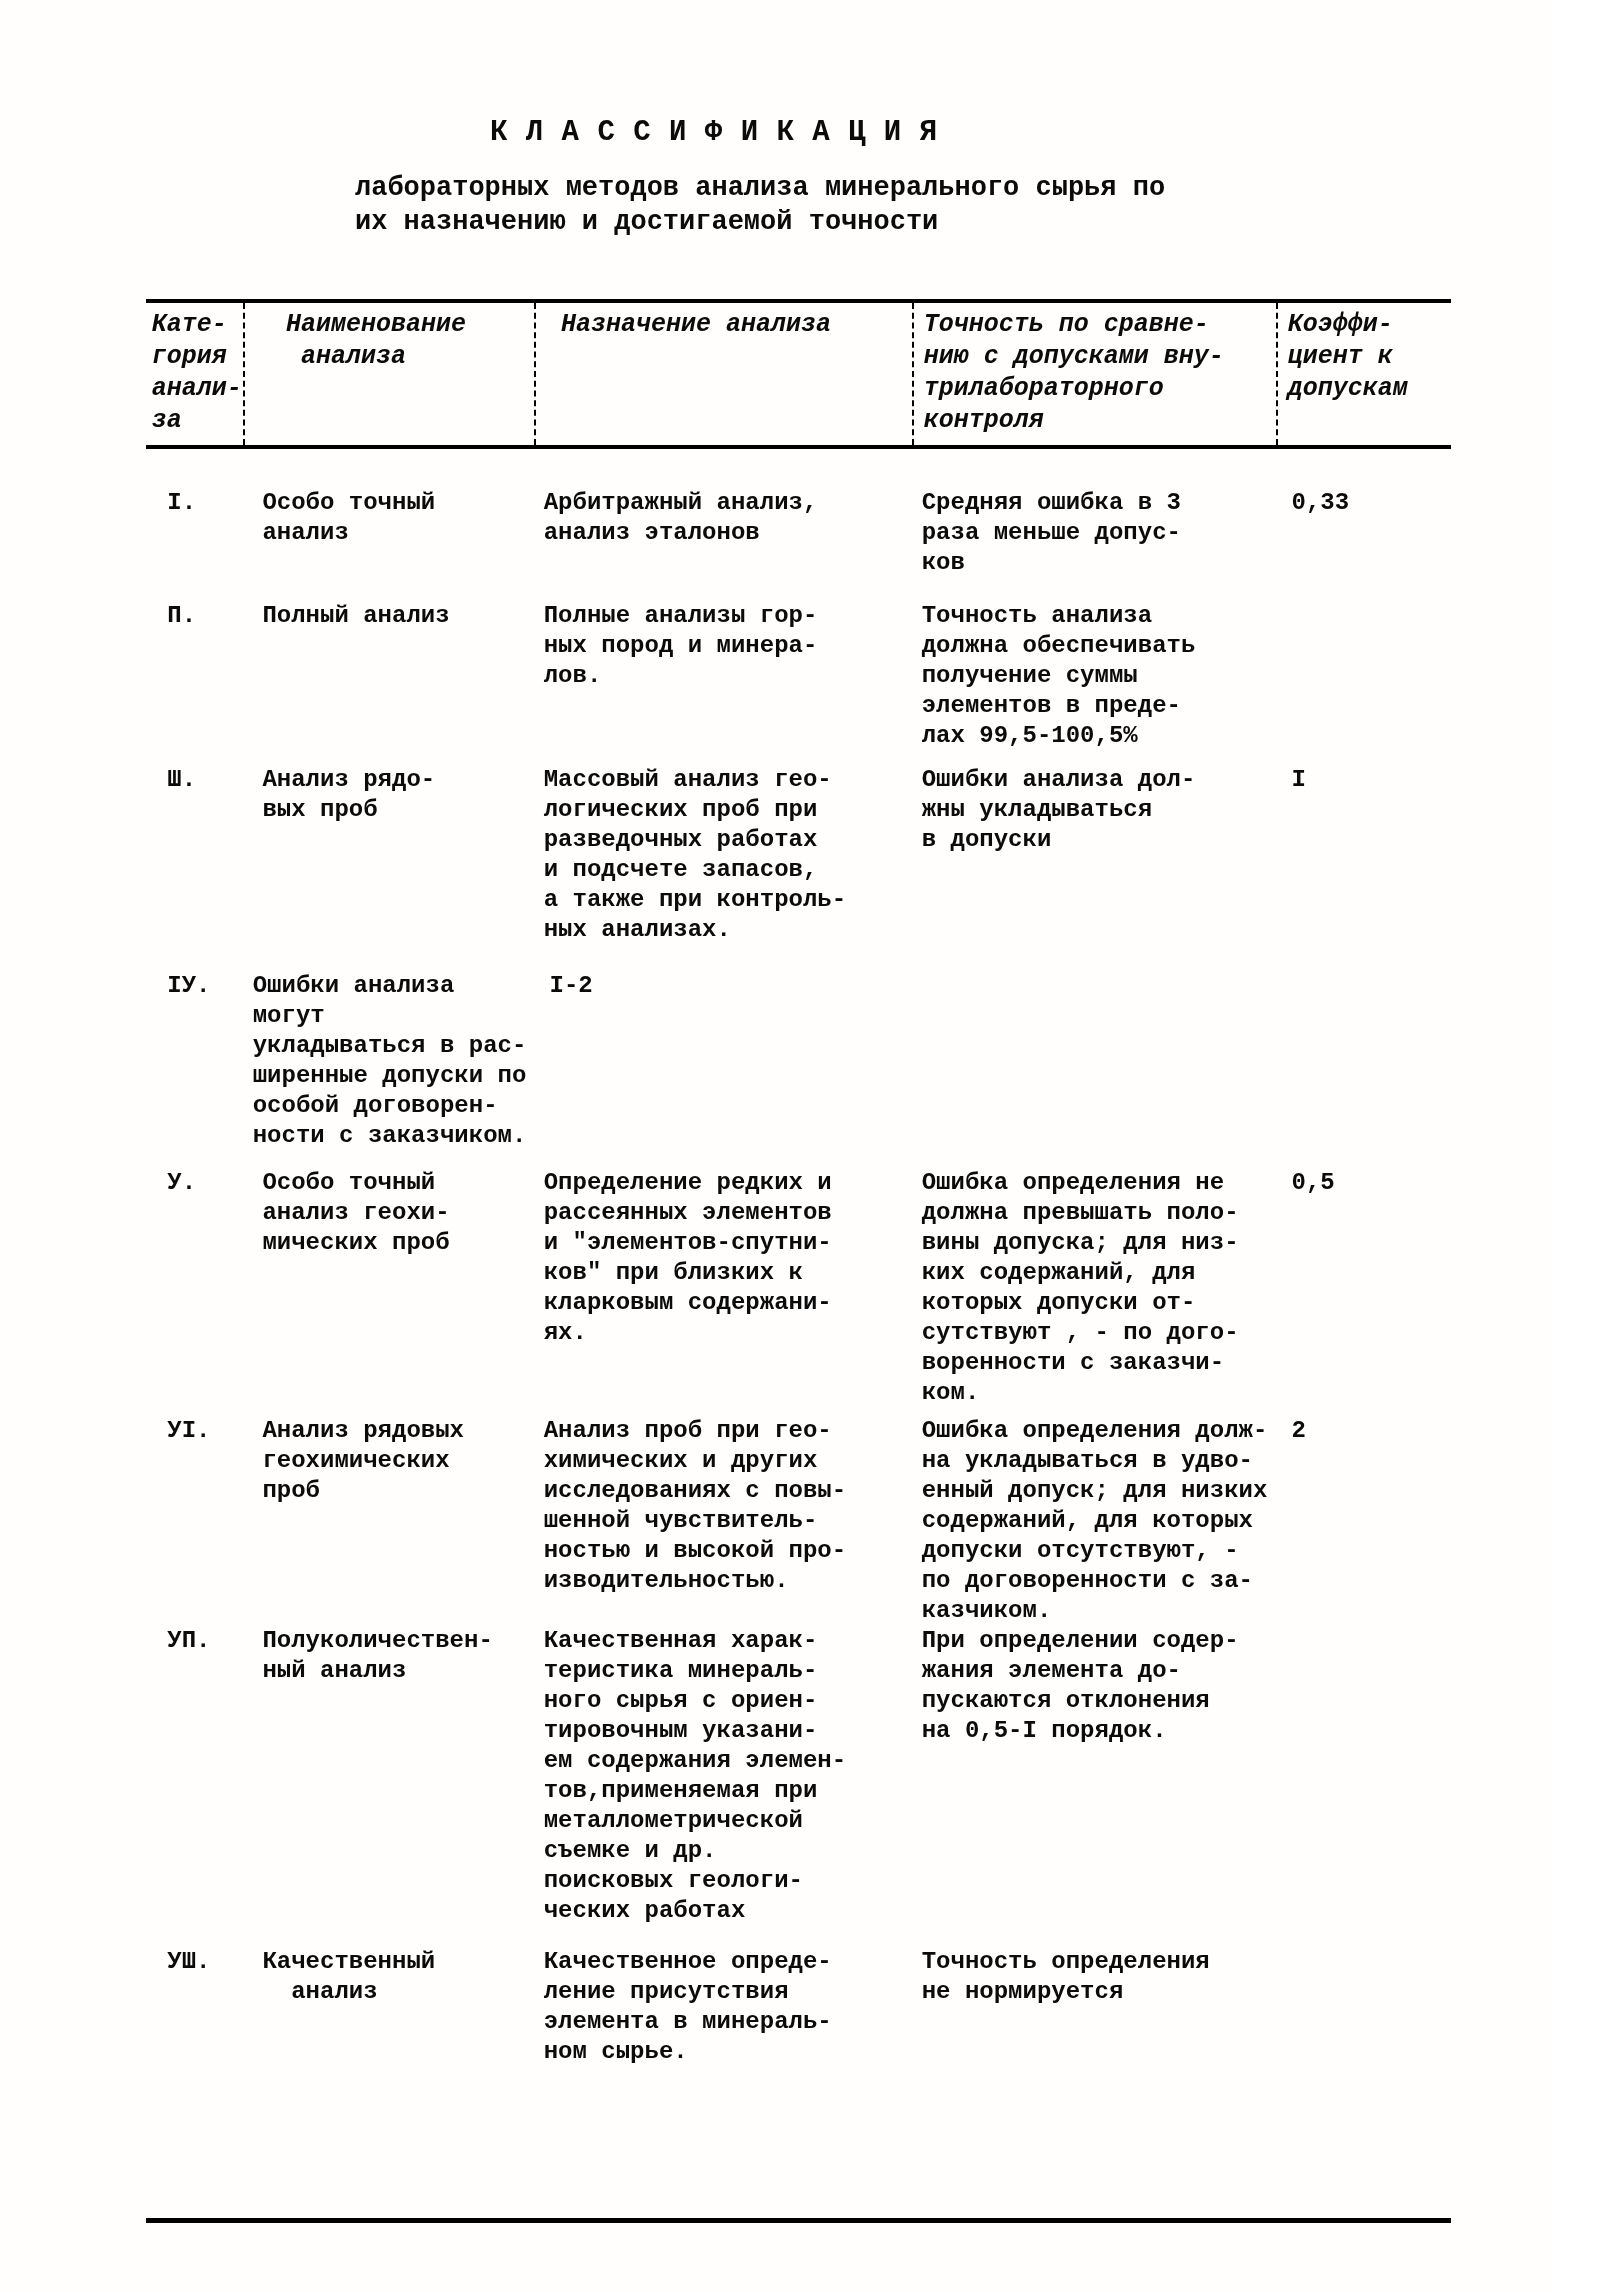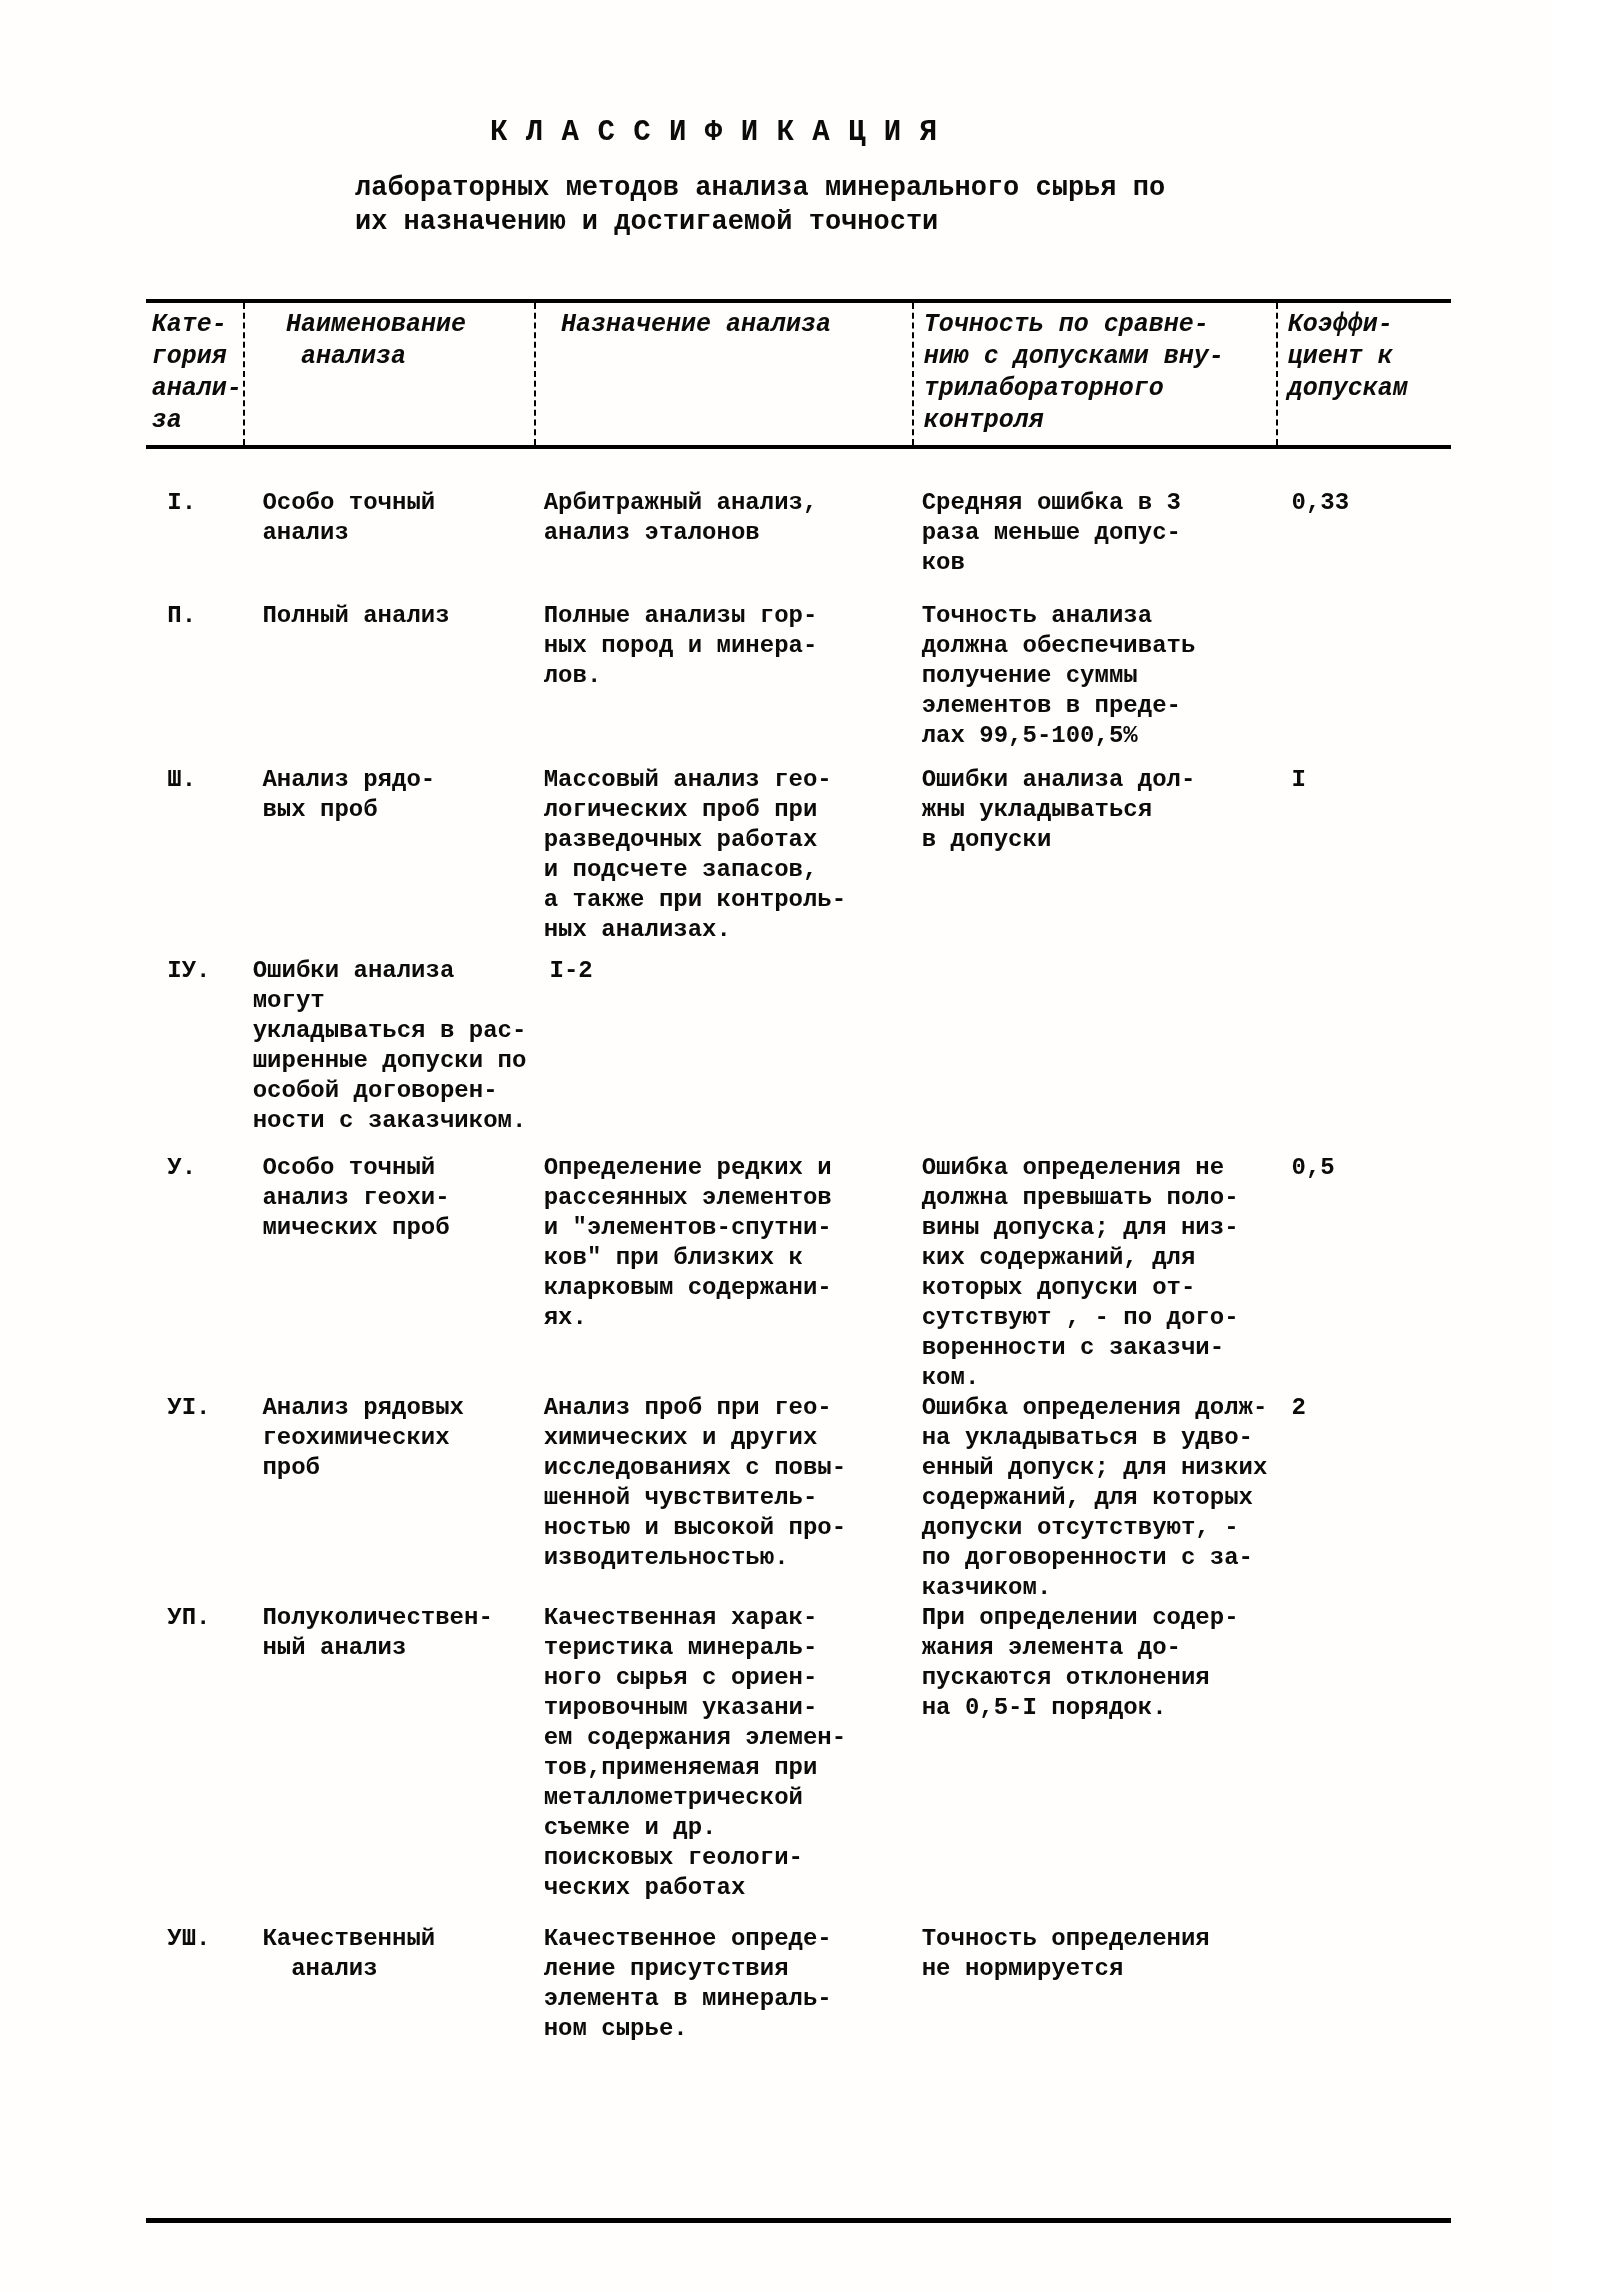--- a/index.html
+++ b/index.html
@@ -63,23 +63,23 @@
     white-space: pre-wrap;
   }
   .c1 { padding-left: 21.3px; }
   .c2 { padding-left: 19.4px; }
   .c3 { padding-left: 9.7px; }
   .c4 { padding-left: 9.7px; }
   .c5 { padding-left: 15.5px; }
   .r1 { margin-top: 39px; }
   .r2 { margin-top: 23px; }
   .r3 { margin-top: 14.6px; }
-  .r4 { margin-top: 11px; }
+  .r4 { margin-top: 26px; }
   .r5 { margin-top: 16.5px; }
-  .r6 { margin-top: 0px; }
+  .r6 { margin-top: 8px; }
   .r7 { margin-top: 0px; }
   .r8 { margin-top: 21px; }
   .bottom-rule {
     position: absolute;
     left: 146px;
     top: 2218px;
     width: 1305px;
     height: 4.9px;
     background: #000;
   }

